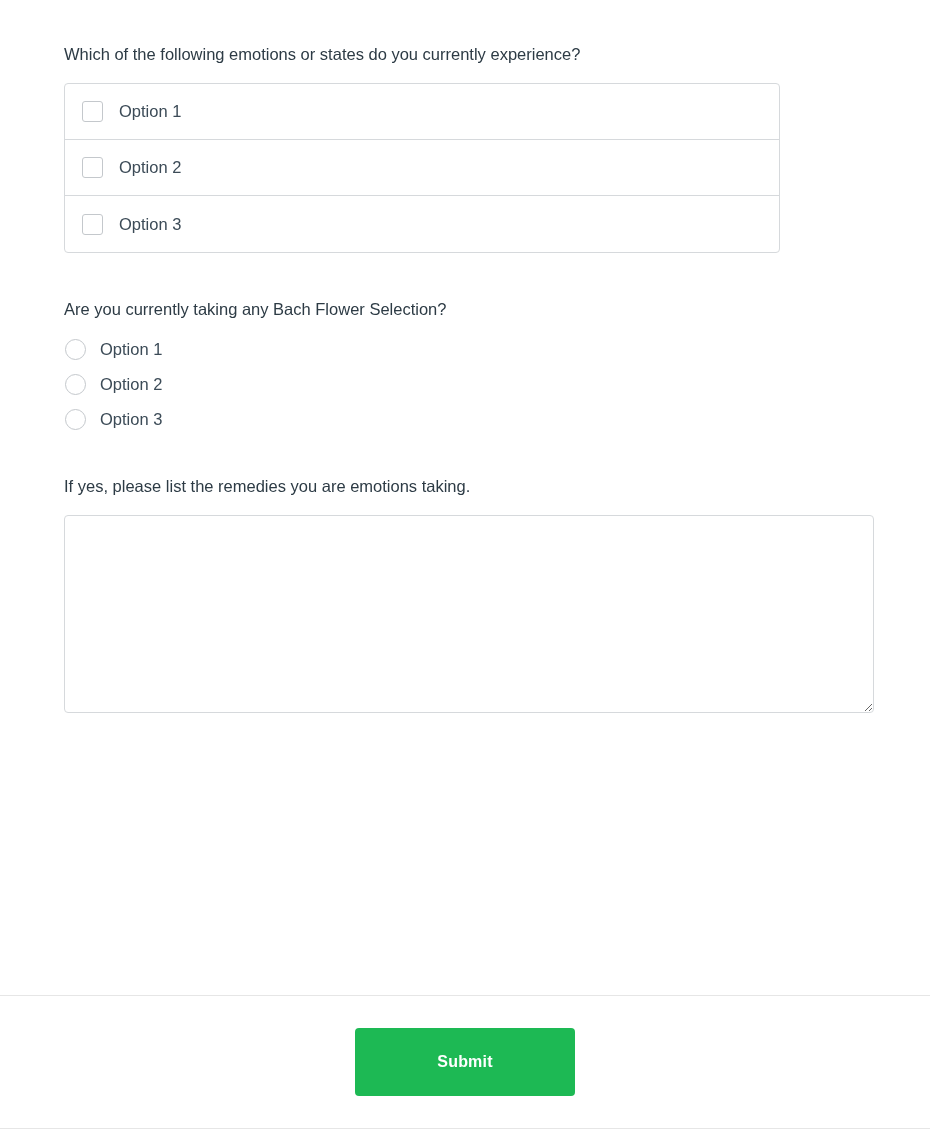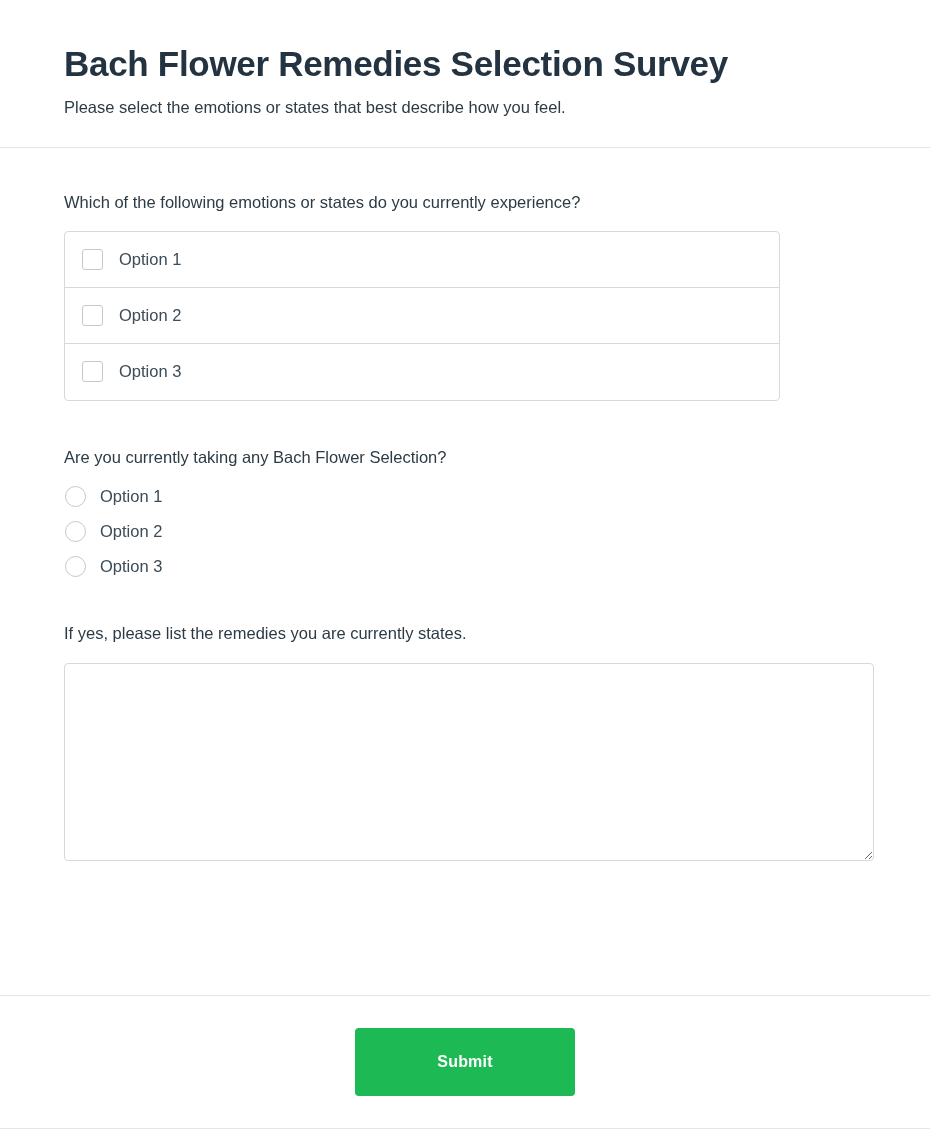--- a/index.html
+++ b/index.html
@@ -154,24 +154,20 @@
   .bottom-rule {
     border-top: 1px solid #e6e6e6;
     margin-top: 32px;
   }
 </style>
 </head>
 <body>
 
 <div class="page">
 
-  <div class="header">
-    <h1 class="survey-title">Bach Flower Remedies Selection Survey</h1>
-    <p class="survey-subtitle">Please select the emotions or states that best describe how you feel.</p>
-  </div>
 
   <div class="form-body">
 
     <div class="question-block">
       <div class="question-label">Which of the following emotions or states do you currently experience?</div>
       <div class="checkbox-group">
         <div class="checkbox-row">
           <span class="cb-box"></span>
           <span class="cb-label">Option 1</span>
         </div>
@@ -198,21 +194,21 @@
           <span class="rb-label">Option 2</span>
         </div>
         <div class="radio-row">
           <span class="rb-circle"></span>
           <span class="rb-label">Option 3</span>
         </div>
       </div>
     </div>
 
     <div class="question-block">
-      <div class="question-label">If yes, please list the remedies you are currently states.</div>
+      <div class="question-label">If yes, please list the remedies you are emotions taking.</div>
       <textarea class="textarea-field" placeholder="" style=""></textarea>
     </div>
 
   </div>
 
   <div class="footer">
     <button class="submit-button">Submit</button>
   </div>
   <div class="bottom-rule"></div>
 

